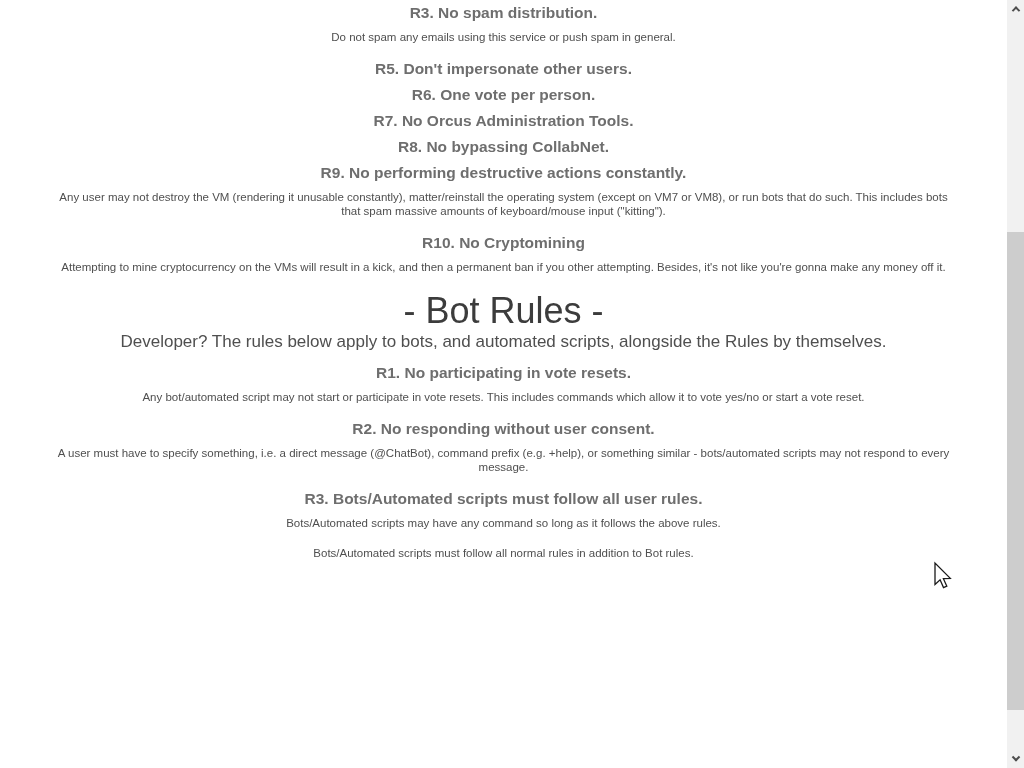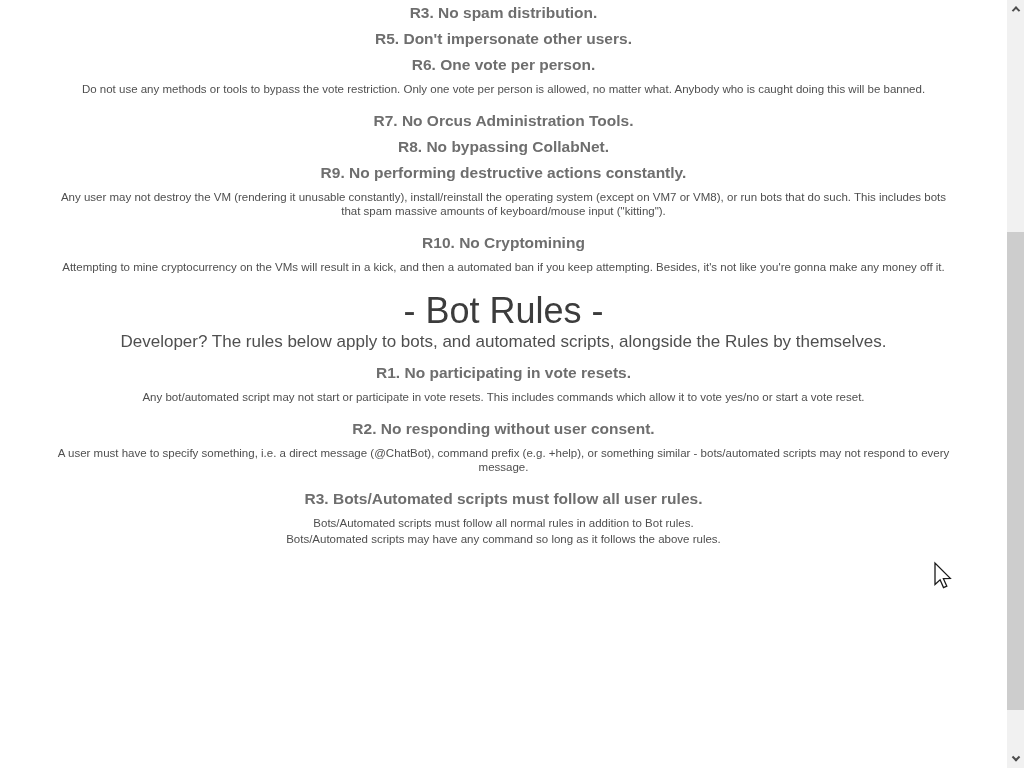--- a/index.html
+++ b/index.html
@@ -95,67 +95,67 @@
 </style>
 </head>
 <body>
 
 <div class="viewport">
   <div class="content">
     <div class="inner">
 
       <section>
         <h3 class="rule-title">R3. No spam distribution.</h3>
+        <p class="rule-desc">Do not spam any emails using this service or push spam in general.</p>
       </section>
 
 
       <section>
         <h3 class="rule-title">R5. Don't impersonate other users.</h3>
       </section>
 
       <section>
         <h3 class="rule-title">R6. One vote per person.</h3>
-        <p class="rule-desc">Do not use any methods or tools to bypass the vote restriction. Only one vote per person is allowed, no matter what. Anybody who is caught doing this will be banned.</p>
       </section>
 
       <section>
         <h3 class="rule-title">R7. No Orcus Administration Tools.</h3>
       </section>
 
       <section>
         <h3 class="rule-title">R8. No bypassing CollabNet.</h3>
       </section>
 
       <section>
         <h3 class="rule-title">R9. No performing destructive actions constantly.</h3>
-        <p class="rule-desc" style="max-width:900px;margin-left:auto;margin-right:auto;">Any user may not destroy the VM (rendering it unusable constantly), install/reinstall the operating system (except on VM7 or VM8), or run bots that do such. This includes bots that spam massive amounts of keyboard/mouse input ("kitting").</p>
+        <p class="rule-desc" style="max-width:900px;margin-left:auto;margin-right:auto;">Any user may not destroy the VM (rendering it unusable constantly), matter/reinstall the operating system (except on VM7 or VM8), or run bots that do such. This includes bots that spam massive amounts of keyboard/mouse input ("kitting").</p>
       </section>
 
       <section>
         <h3 class="rule-title">R10. No Cryptomining</h3>
-        <p class="rule-desc">Attempting to mine cryptocurrency on the VMs will result in a kick, and then a automated ban if you keep attempting. Besides, it's not like you're gonna make any money off it.</p>
+        <p class="rule-desc">Attempting to mine cryptocurrency on the VMs will result in a kick, and then a permanent ban if you other attempting. Besides, it's not like you're gonna make any money off it.</p>
       </section>
 
       <h1 class="bot-title">- Bot Rules -</h1>
       <p class="bot-intro">Developer? The rules below apply to bots, and automated scripts, alongside the Rules by themselves.</p>
 
       <section>
         <h3 class="rule-title">R1. No participating in vote resets.</h3>
         <p class="rule-desc">Any bot/automated script may not start or participate in vote resets. This includes commands which allow it to vote yes/no or start a vote reset.</p>
       </section>
 
       <section>
         <h3 class="rule-title">R2. No responding without user consent.</h3>
         <p class="rule-desc">A user must have to specify something, i.e. a direct message (@ChatBot), command prefix (e.g. +help), or something similar - bots/automated scripts may not respond to every message.</p>
       </section>
 
       <section>
         <h3 class="rule-title">R3. Bots/Automated scripts must follow all user rules.</h3>
+        <p class="rule-desc">Bots/Automated scripts may have any command so long as it follows the above rules.</p>
         <p class="rule-desc tight">Bots/Automated scripts must follow all normal rules in addition to Bot rules.</p>
-        <p class="rule-desc">Bots/Automated scripts may have any command so long as it follows the above rules.</p>
       </section>
 
     </div>
   </div>
 
   <div class="scrollbar">
     <div class="sb-btn sb-up">
       <span class="chev chev-up"></span>
     </div>
     <div class="sb-thumb"></div>

